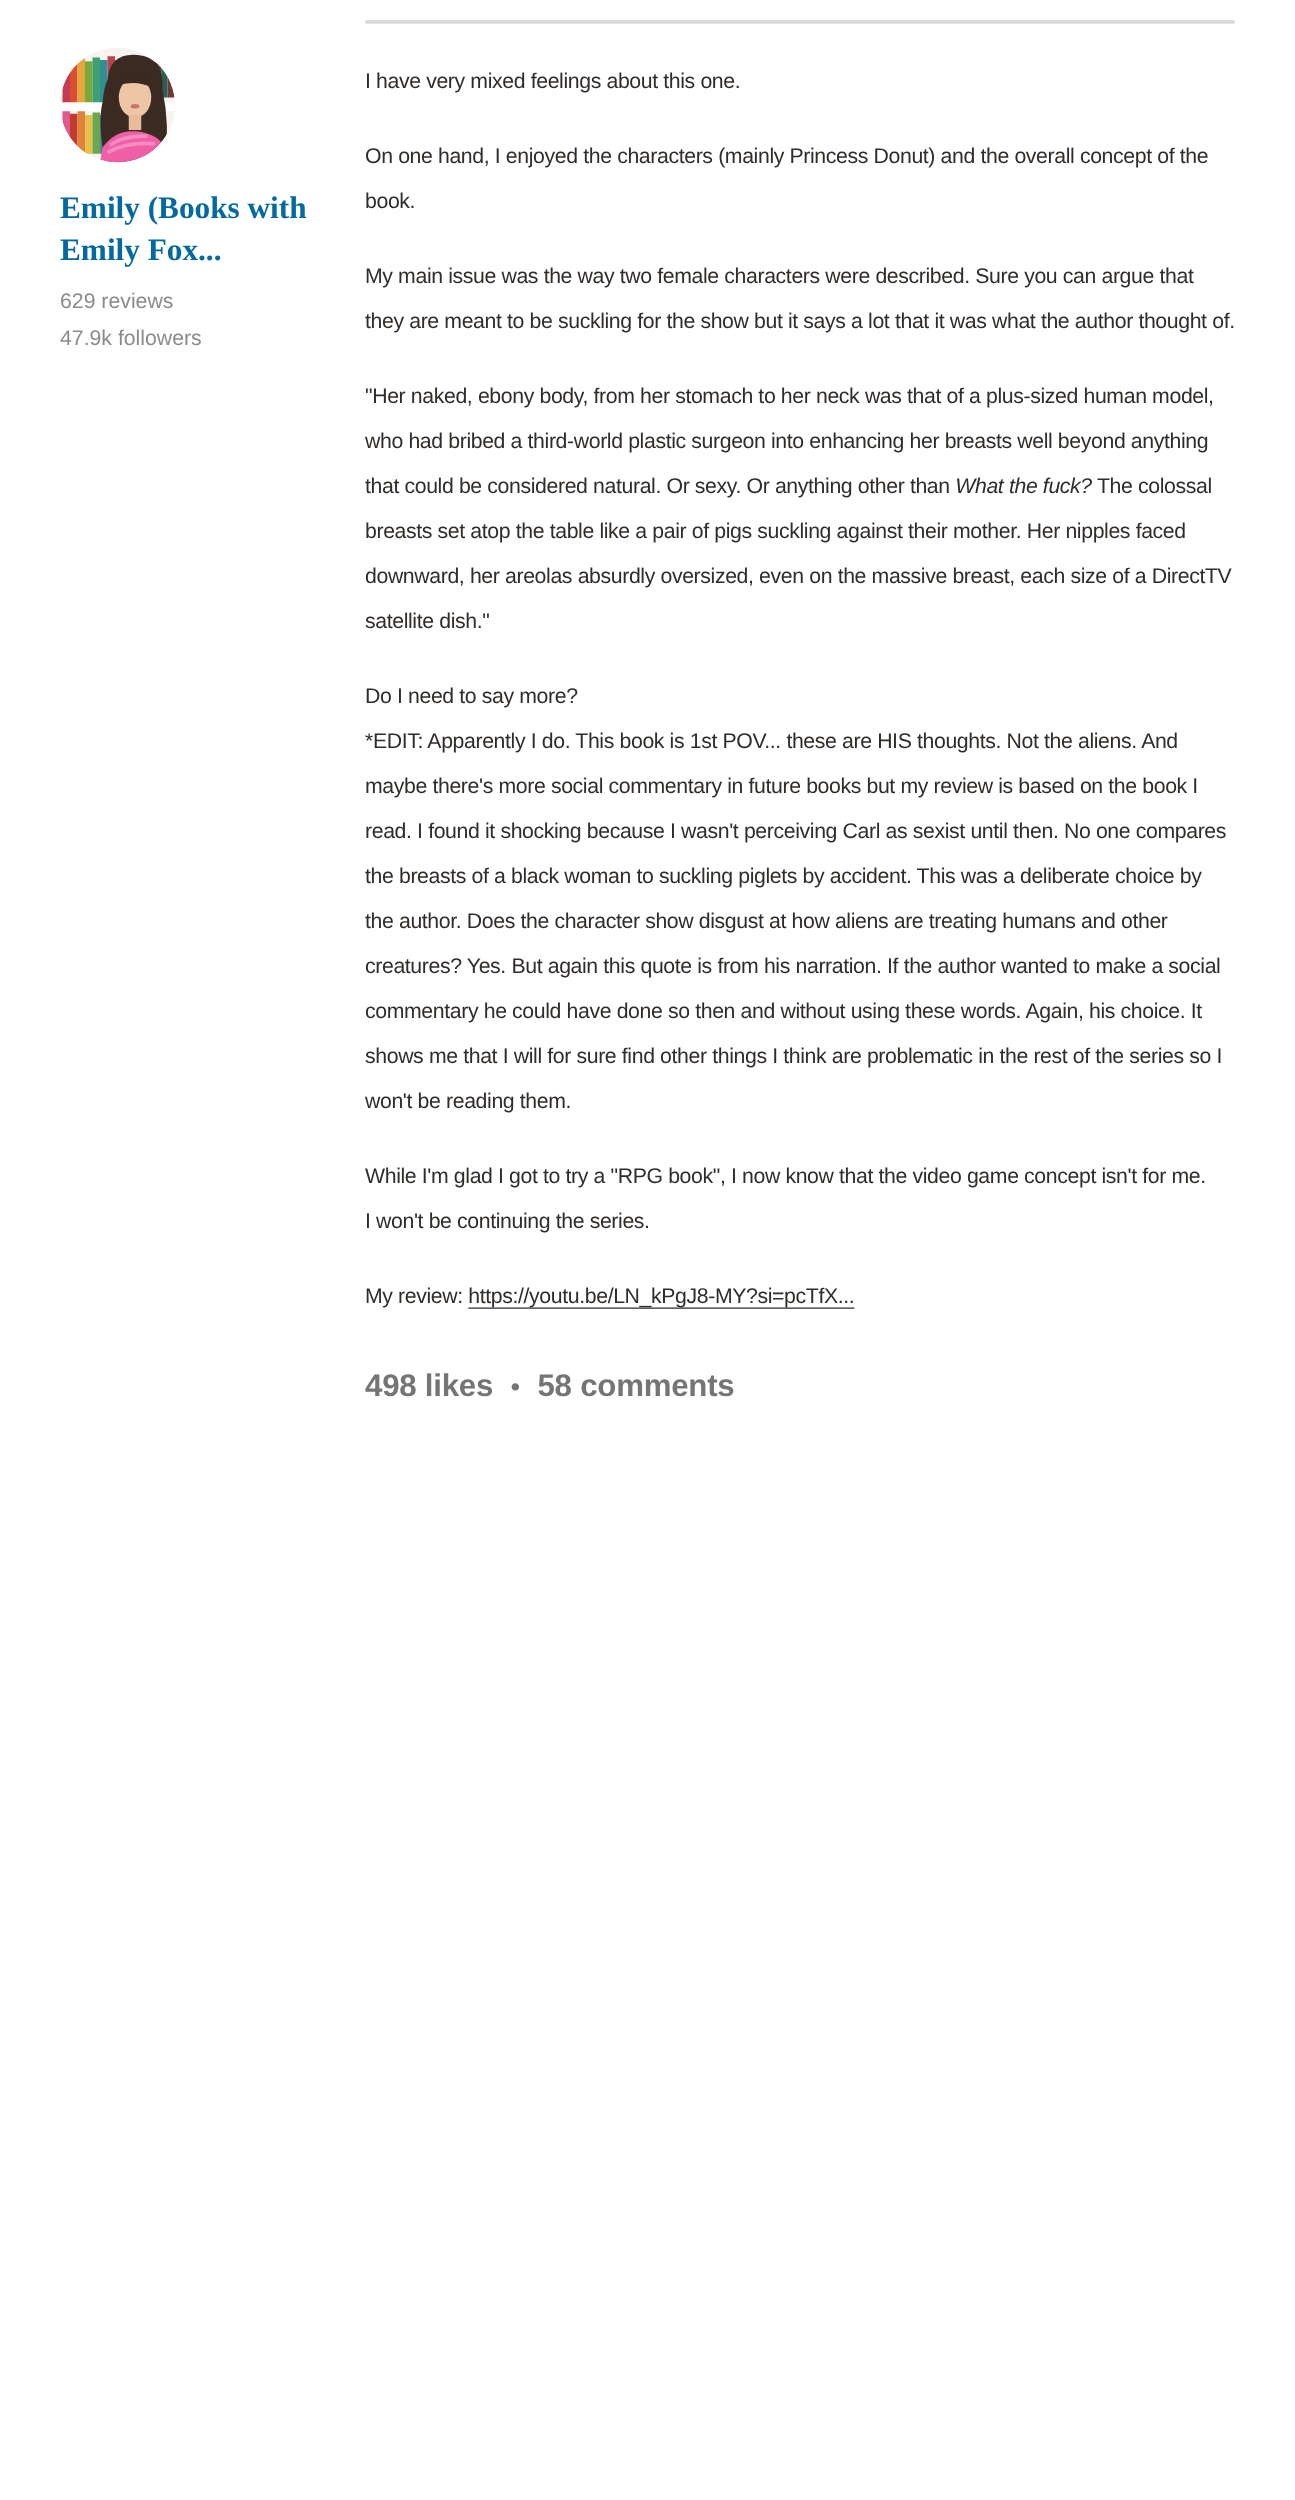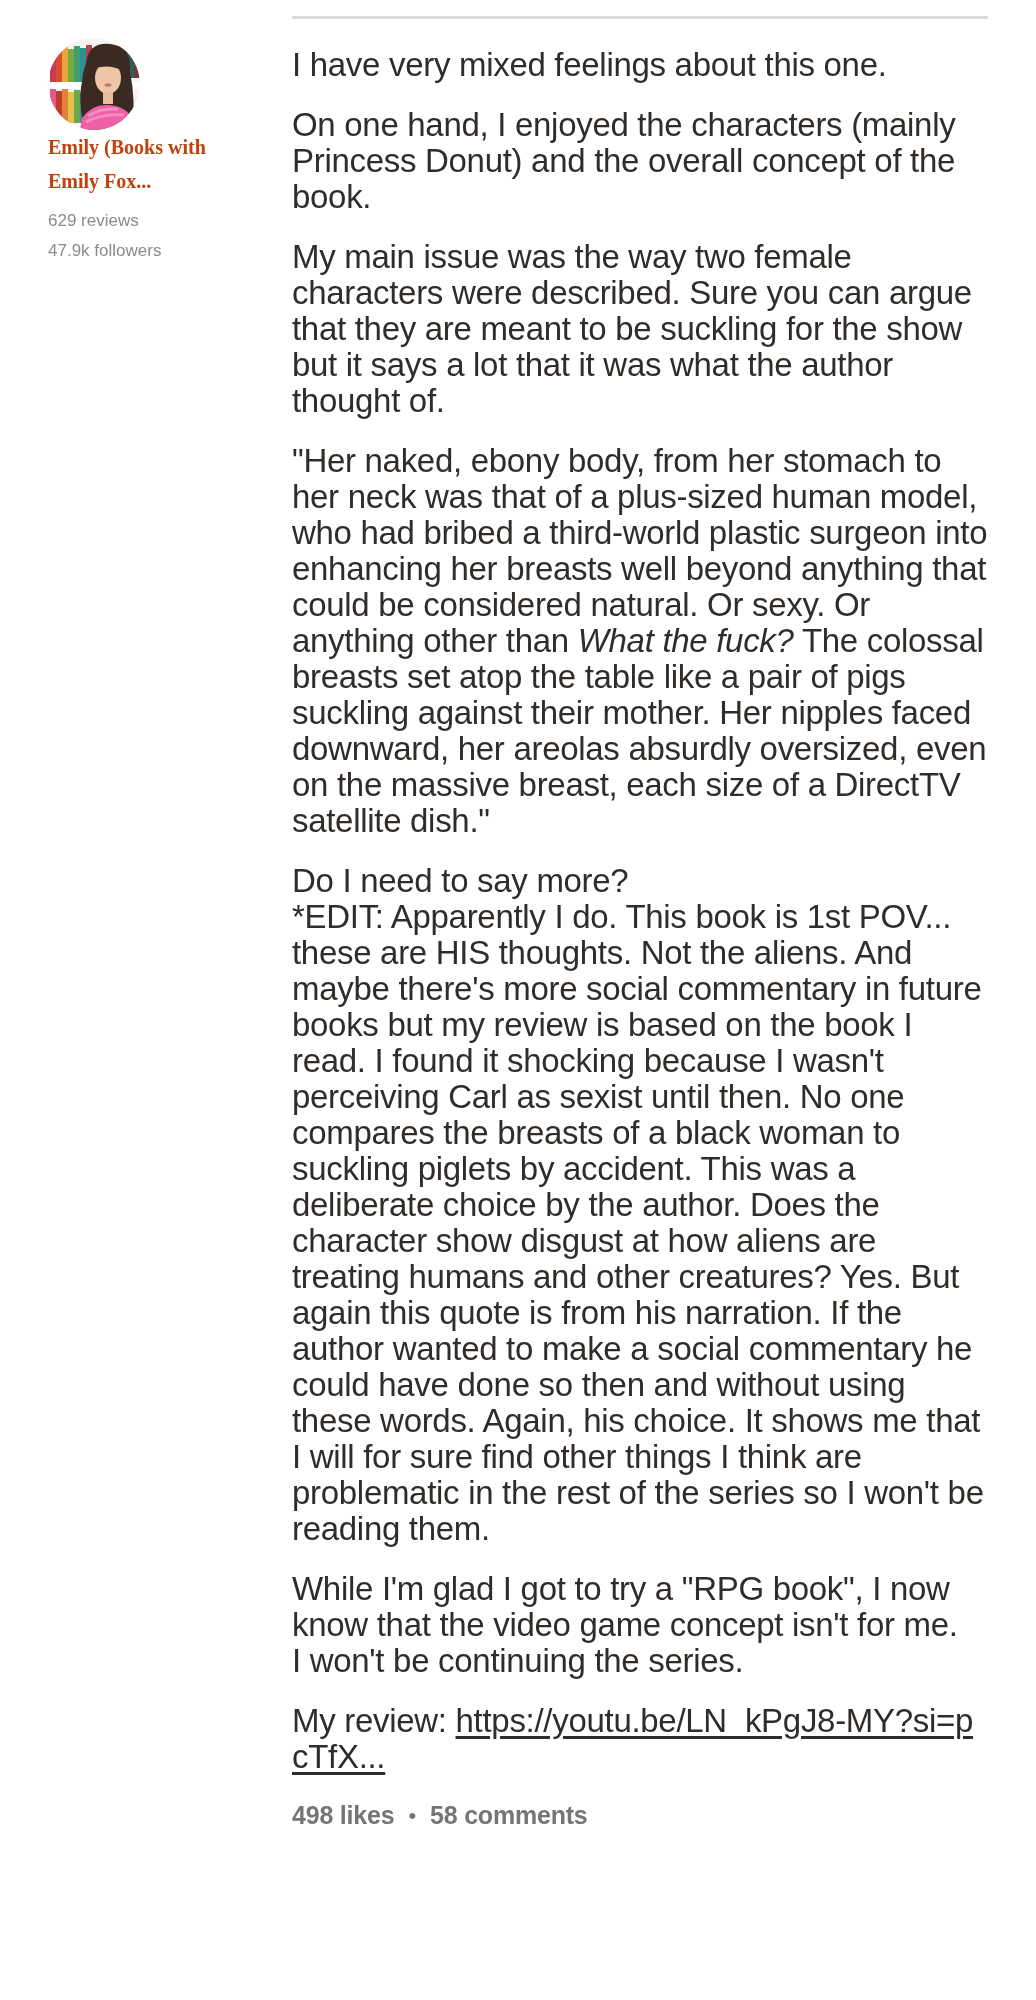--- a/index.html
+++ b/index.html
@@ -12,56 +12,56 @@
   .page { display: flex; padding-left: 48px; padding-right: 48px; }
 
   
   .sidebar { width: 244px; flex-shrink: 0; padding-top: 38px; }
   .avatar {
     width: 92px; height: 92px; border-radius: 50%; overflow: hidden;
     display: block; cursor: pointer;
   }
   .avatar svg { display: block; }
   .reviewer-name {
-    margin-top: 0; width: 205px;
+    margin-top: 20px; width: 205px;
     font-family: "Liberation Serif", "DejaVu Serif", serif;
-    font-weight: 700; font-size: 20px; line-height: 34px;
-    color: #c2410c; cursor: pointer;
+    font-weight: 700; font-size: 25px; line-height: 34px;
+    color: #0369a1; cursor: pointer;
   }
   .reviewer-stat {
     font-size: 17px; line-height: 30px; color: #8b8b8b; cursor: pointer;
   }
   .reviewer-stat.first { margin-top: 8px; }
 
   
   .main { flex: 1; min-width: 0; }
   .divider { margin-top: 16px; height: 3px; background: #dcdad8; border-radius: 2px; }
   .review-header {
     margin-top: 40px; display: flex; align-items: center;
     justify-content: space-between; height: 32px;
   }
   .stars { display: flex; gap: 5px; align-items: center; }
   .stars svg { display: block; }
   .date { font-size: 25px; color: #716e6b; letter-spacing: -0.2px; cursor: pointer; }
 
   .review-body {
     margin-top: 28px;
-    font-size: 33px; line-height: 36px; letter-spacing: -0.3px;
+    font-size: 17px; line-height: 36px; letter-spacing: -0.3px;
     color: #302c29;
   }
   .review-body p { white-space: pre-line; margin-top: 24px; }
   .review-body p:first-child { margin-top: 0; }
   .review-body .italic { font-style: italic; }
   a.review-link {
     color: #302c29; text-decoration: underline; text-underline-offset: 4px;
     word-break: break-all; cursor: pointer;
   }
 
   .footer {
-    margin-top: 26px; font-size: 25px; font-weight: 700;
+    margin-top: 40px; font-size: 25px; font-weight: 700;
     color: #757575; letter-spacing: -0.2px;
     display: flex; align-items: center;
   }
   .footer .stat { cursor: pointer; }
   .footer .dot { margin: 0 14px; font-weight: 400; font-size: 22px; }
 </style>
 </head>
 <body>
 
 <div class="page">

